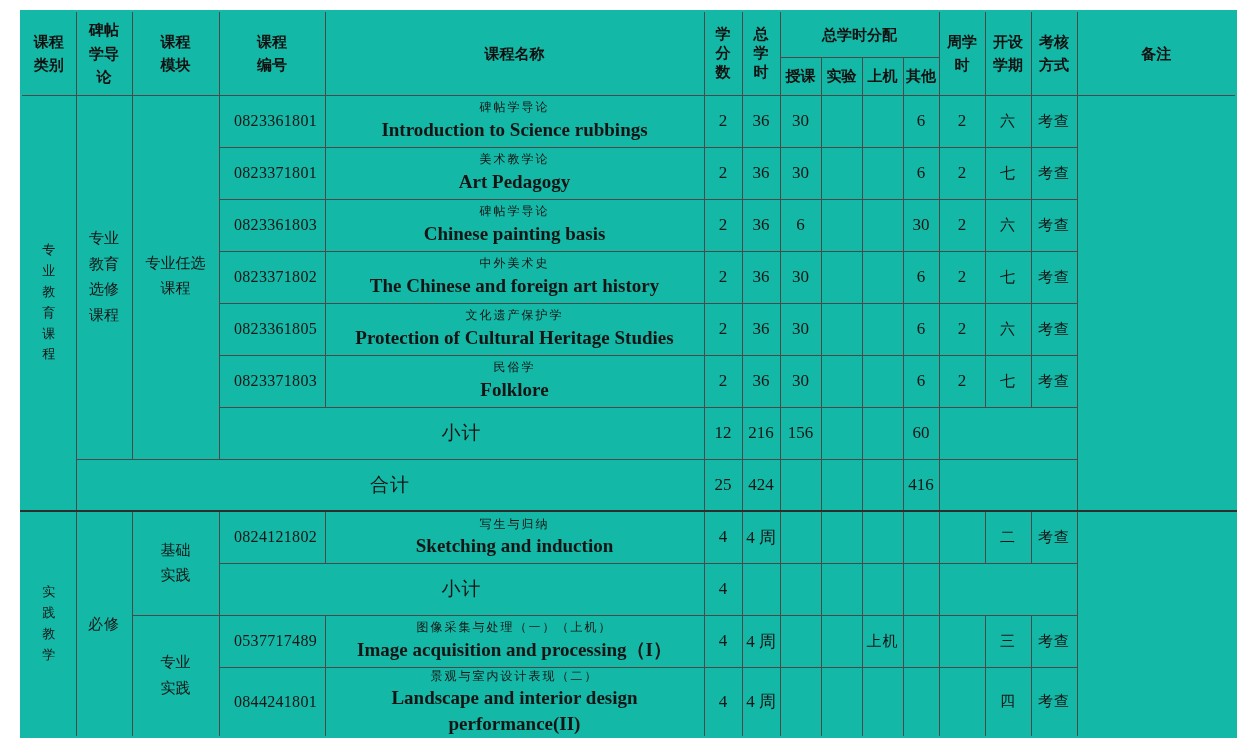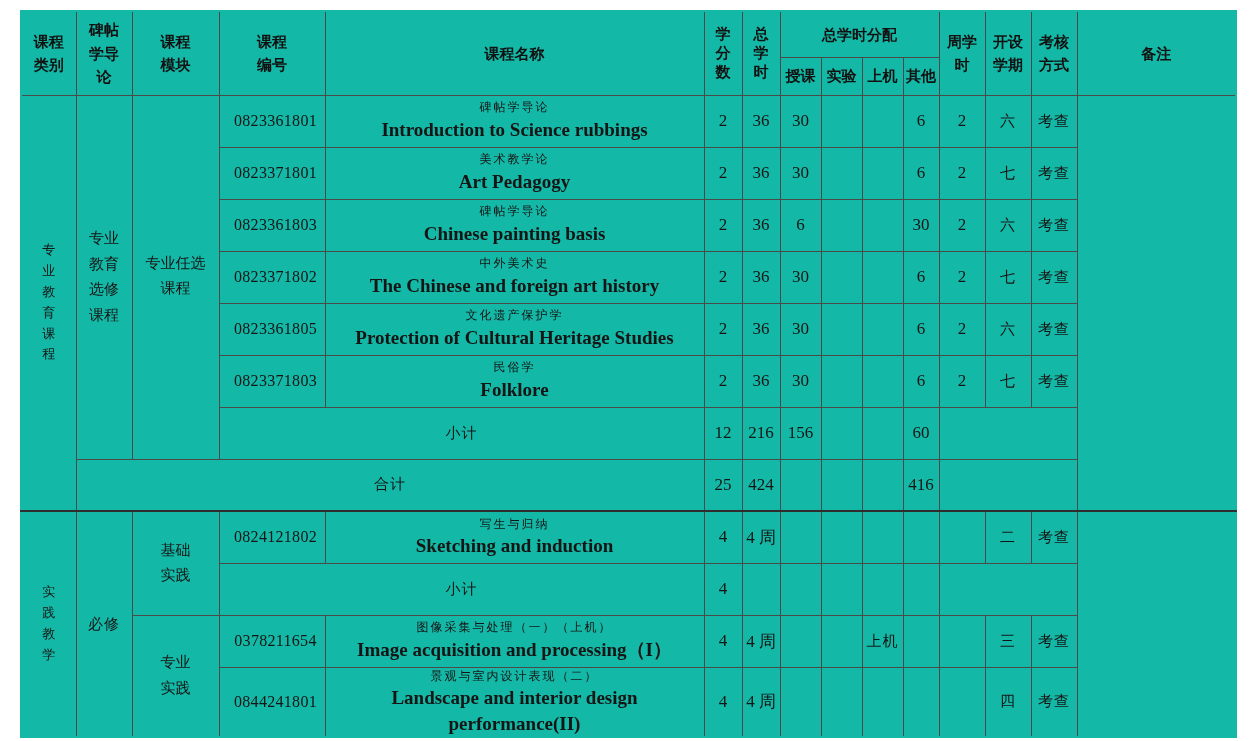--- a/index.html
+++ b/index.html
@@ -14,21 +14,21 @@
   th .wrap1 { width:1.3em; margin:0 auto; line-height:1.25; }
   tr.sec2-start td { border-top:2px solid #2e2e2e; }
   .vwrap1 { width:1.3em; margin:0 auto; font-size:13px; line-height:1.6; letter-spacing:0; }
   .vwrap2 { width:2.5em; margin:0 auto; font-size:15px; line-height:1.7; }
   .vwrap4 { width:4.6em; margin:0 auto; font-size:15px; line-height:1.7;font-family:Liberation Mono, monospace; }
   .code { font-size:16px; letter-spacing:0.3px;padding-left:8px; }
   .name-zh { font-size:12px; letter-spacing:2px; line-height:1.45; }
   .name-en { font-size:19px; font-weight:bold; line-height:1.35; }
   .num { font-size:17px; }
   .cn { font-size:15px; letter-spacing:1px; }
-  .label { font-size:15px; letter-spacing:1px; }
+  .label { font-size:19px; letter-spacing:1px; }
 </style>
 </head>
 <body>
 
 <table class="curriculum">
   <colgroup>
     <col style="width:55px">
       <col style="width:56px">
       <col style="width:87px">
       <col style="width:106px">
@@ -255,21 +255,21 @@
       <td class="num"></td>
       <td class="num"></td>
       <td class="num"></td>
       <td colspan="3"></td>
     </tr>
 
     <tr>
       <td rowspan="2">
           <div class="vwrap2">专业实践</div>
         </td>
-      <td class="code">0378211654</td>
+      <td class="code">0537717489</td>
       <td>
         <div class="name-zh">图像采集与处理（一）（上机）</div>
         <div class="name-en">Image acquisition and processing（I）</div>
       </td>
       <td class="num">4</td>
       <td class="num">4 周</td>
       <td class="num"></td>
       <td class="num"></td>
       <td class="cn">上机</td>
       <td class="num"></td>

